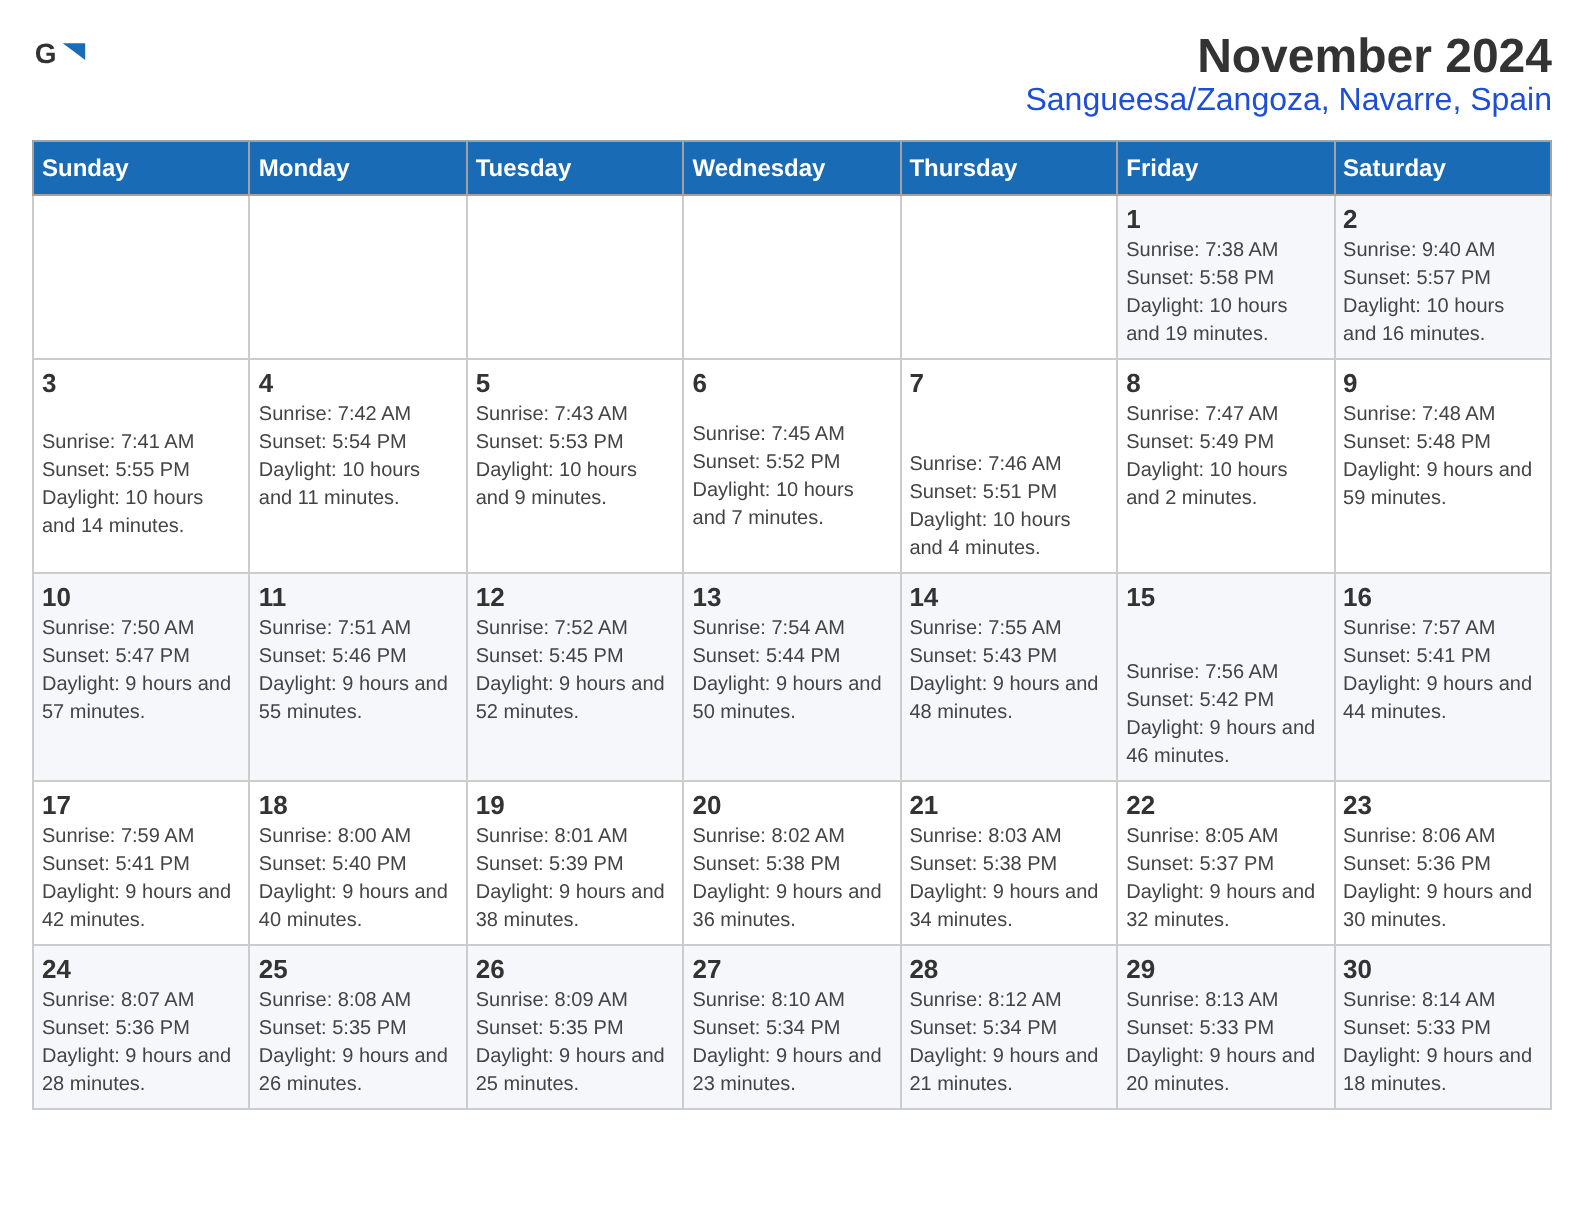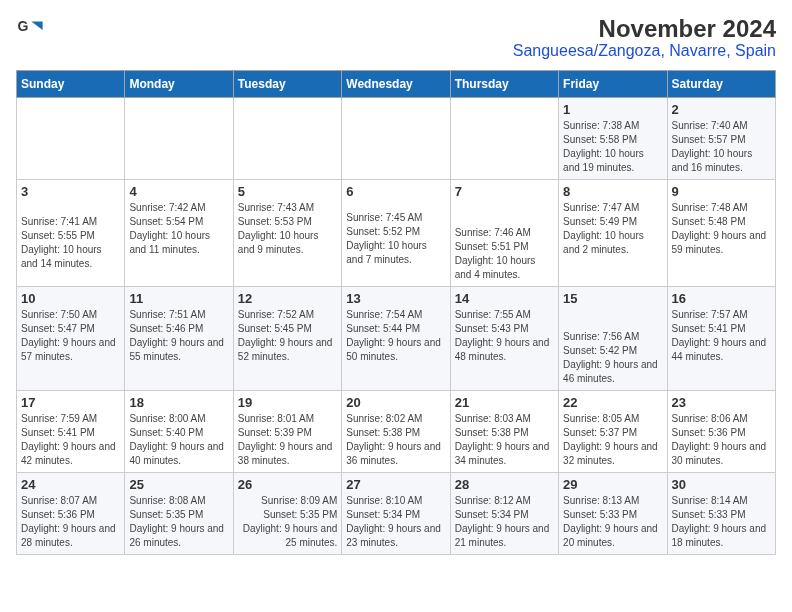--- a/index.html
+++ b/index.html
@@ -130,21 +130,21 @@
         <td class="empty-cell"></td>
         <td class="empty-cell"></td>
         <td>
           <span class="day-number">1</span>
           <div class="day-info" style="white-space: pre-line;">Sunrise: 7:38 AM
 Sunset: 5:58 PM
 Daylight: 10 hours and 19 minutes.</div>
         </td>
         <td>
           <span class="day-number">2</span>
-          <div class="day-info" style="white-space: pre-line;">Sunrise: 7:40 AM
+          <div class="day-info" style="white-space: pre-line;">Sunrise: 9:40 AM
 Sunset: 5:57 PM
 Daylight: 10 hours and 16 minutes.</div>
         </td>
       </tr>
       <tr>
         <td>
           <span class="day-number">3</span>
           <div class="day-info" style="white-space: pre-line; margin-top: 16px;">Sunrise: 7:41 AM
 Sunset: 5:55 PM
 Daylight: 10 hours and 14 minutes.</div>
@@ -282,21 +282,21 @@
 Daylight: 9 hours and 28 minutes.</div>
         </td>
         <td>
           <span class="day-number">25</span>
           <div class="day-info" style="white-space: pre-line;">Sunrise: 8:08 AM
 Sunset: 5:35 PM
 Daylight: 9 hours and 26 minutes.</div>
         </td>
         <td>
           <span class="day-number">26</span>
-          <div class="day-info" style="white-space: pre-line; text-align: right;">Sunrise: 8:09 AM
+          <div class="day-info" style="white-space: pre-line;">Sunrise: 8:09 AM
 Sunset: 5:35 PM
 Daylight: 9 hours and 25 minutes.</div>
         </td>
         <td>
           <span class="day-number">27</span>
           <div class="day-info" style="white-space: pre-line;">Sunrise: 8:10 AM
 Sunset: 5:34 PM
 Daylight: 9 hours and 23 minutes.</div>
         </td>
         <td>

